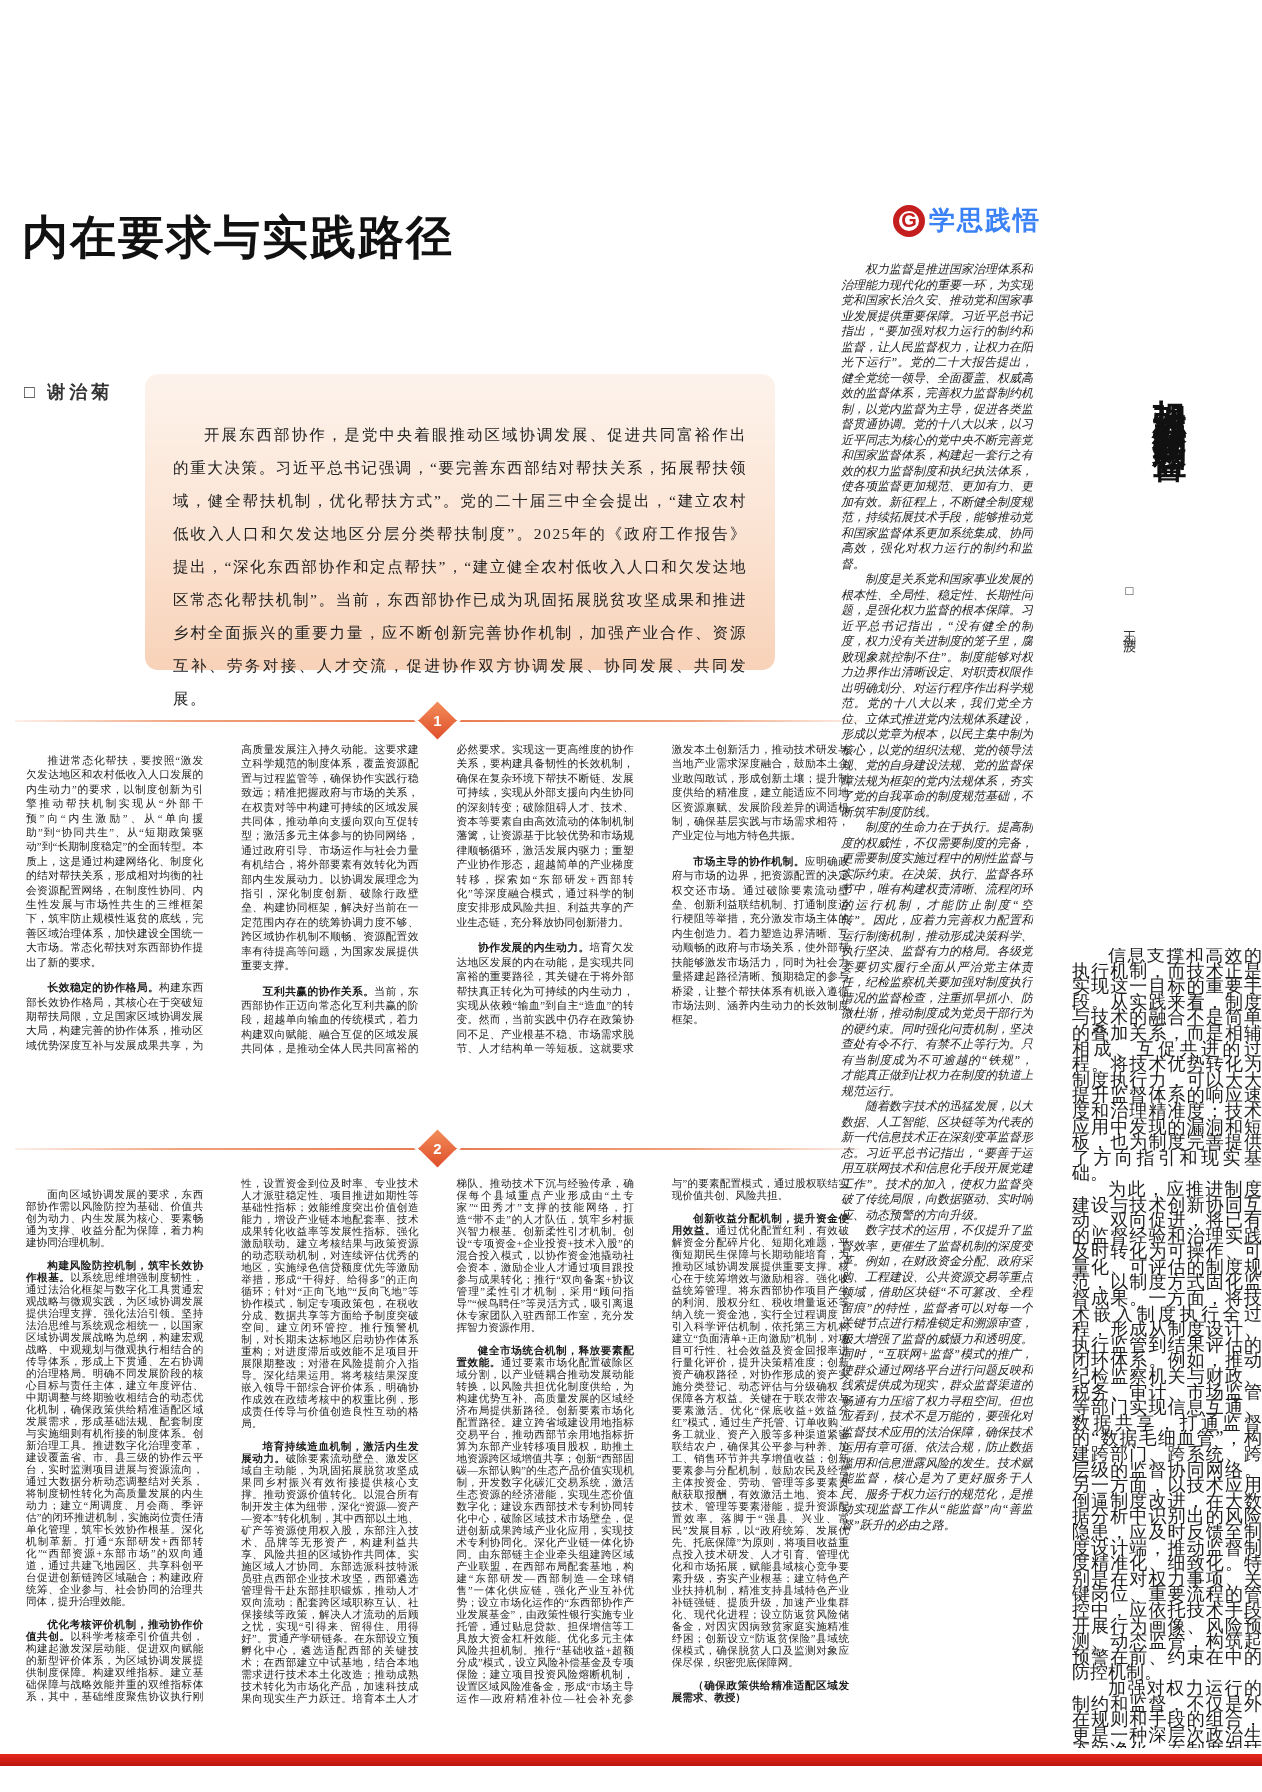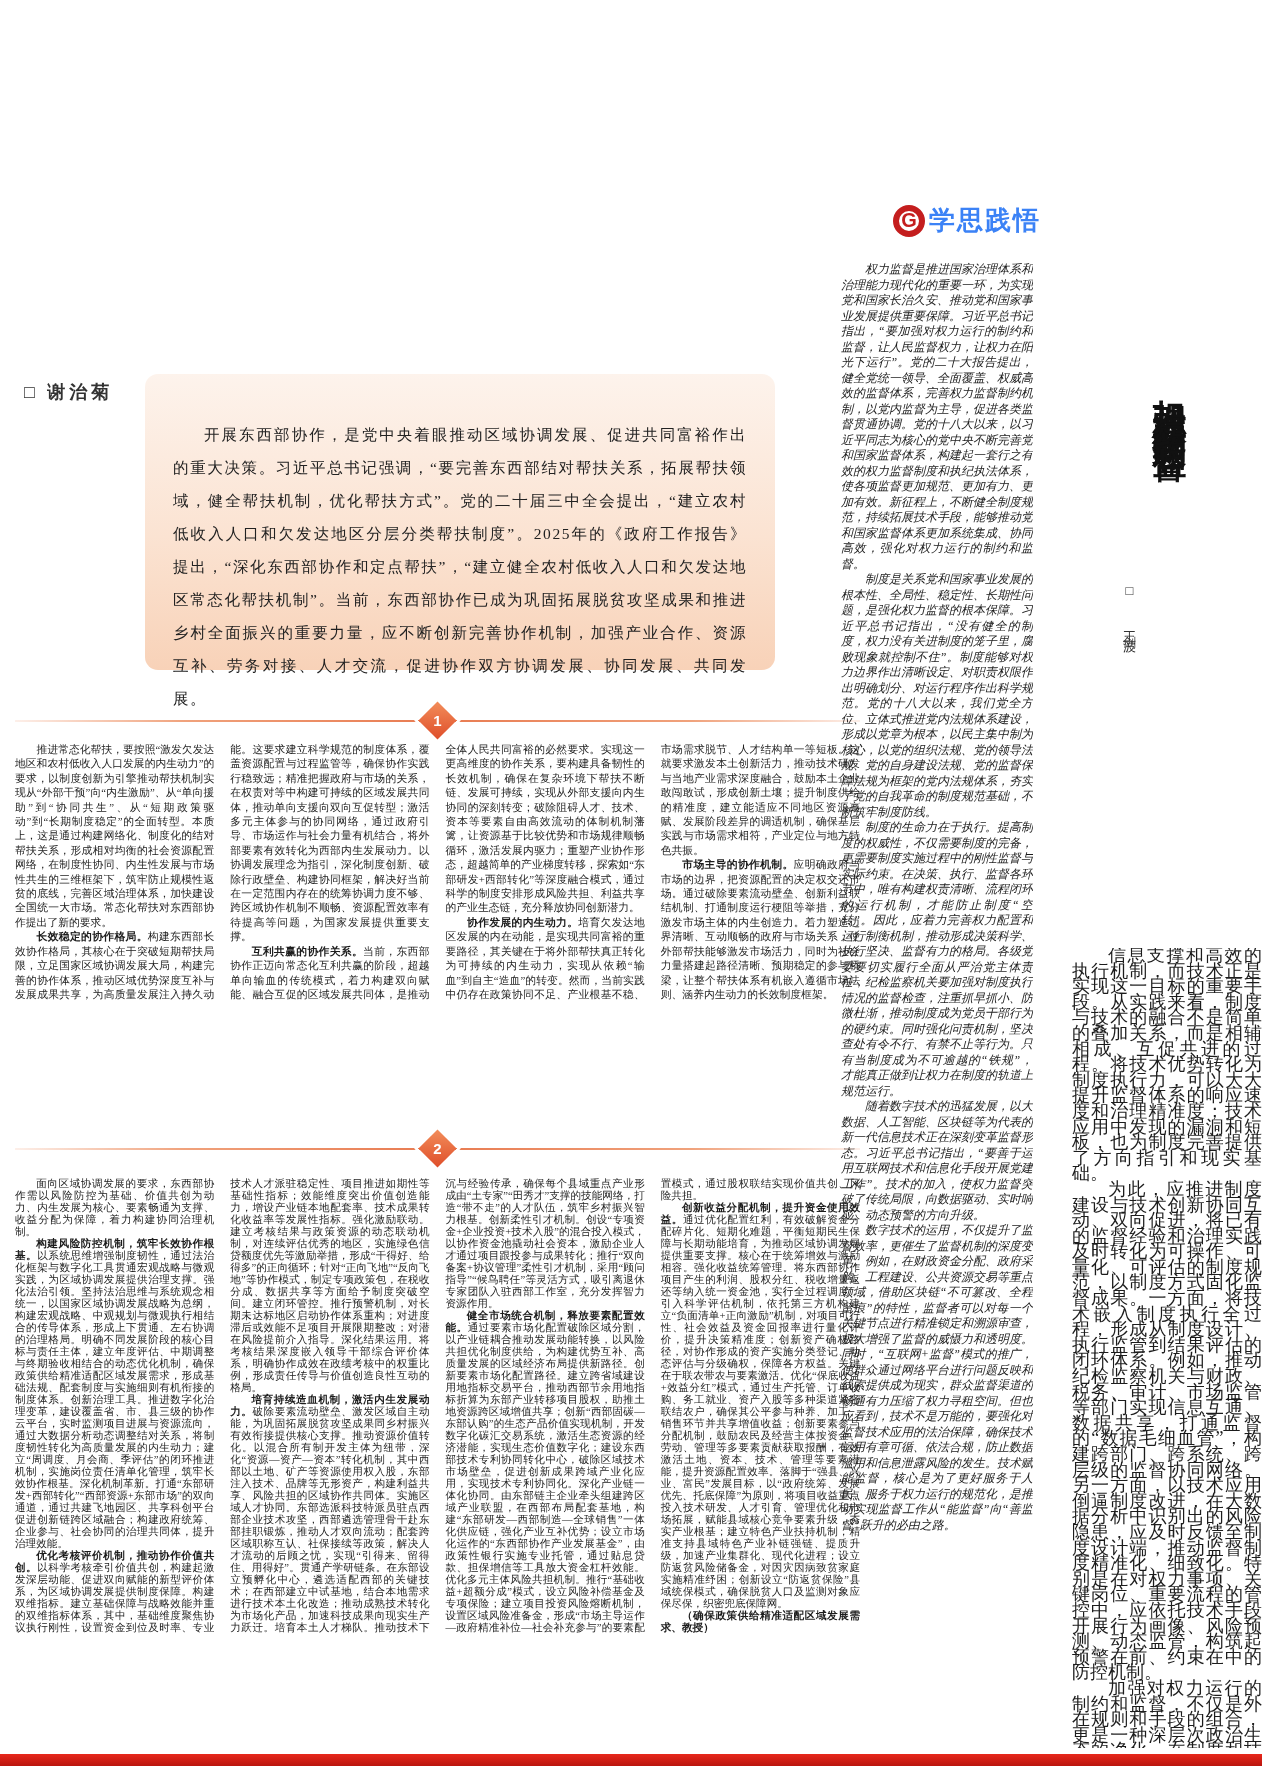--- a/index.html
+++ b/index.html
@@ -36,21 +36,21 @@
     text-indent:2em;color:#222;}
   .divider{position:absolute;left:15px;width:845px;height:34px;}
   .divider .rule{position:absolute;left:0;top:16px;width:100%;height:2px;
     background:linear-gradient(90deg,rgba(240,150,110,.15),#f0a27c 20%,#e87a50 50%,#f0a27c 80%,rgba(240,150,110,.15));}
   .diamond{position:absolute;left:50%;top:3px;width:27px;height:27px;margin-left:-14px;
     background:linear-gradient(135deg,#f28d5a,#df4e2a);transform:rotate(45deg);box-shadow:0 0 0 3px #fff;}
   .diamond span{position:absolute;left:0;top:0;width:27px;height:27px;transform:rotate(-45deg);
     display:flex;align-items:center;justify-content:center;color:#fff;font-weight:700;font-size:15px;
     font-family:"Liberation Sans","DejaVu Sans",sans-serif;}
   .cols{position:absolute;left:15px;width:845px;column-gap:16px;column-count:4;overflow:hidden;}
-  .cols p{margin:0;text-align:justify;text-indent:2em;}
+  .cols p{margin:11px;text-align:justify;text-indent:2em;}
   .sec1{top:742px;height:366px;font-size:10.8px;line-height:14.4px;}
   .sec2{top:1178px;height:572px;font-size:10.6px;line-height:12px;}
   .cols p b{font-weight:700;}
   .credit-main{font-weight:700;}
   
   .side-header{position:absolute;left:893px;top:203px;display:flex;align-items:center;}
   .g-logo{width:32px;height:32px;border-radius:50%;border:6px solid #c41e1e;box-sizing:border-box;
     color:#c41e1e;font-weight:900;font-size:20px;display:flex;align-items:center;justify-content:center;
     font-family:"Liberation Sans","DejaVu Sans",sans-serif;margin-right:4px;}
   .side-colname{color:#3b82f6;font-weight:900;font-size:26px;letter-spacing:2px;
@@ -70,20 +70,21 @@
   .footer-bar{position:absolute;left:0;top:1754px;width:1262px;height:12px;
     background:linear-gradient(180deg,#e8281c,#b9150e);}
 </style>
 </head>
 <body>
 
 <div class="page">
 
 
   <div class="headline">
+    <div>内在要求与实践路径</div>
   </div>
   <div class="byline-main">□ 谢治菊</div>
 
   <div class="intro">
     <p>开展东西部协作，是党中央着眼推动区域协调发展、促进共同富裕作出的重大决策。习近平总书记强调，“要完善东西部结对帮扶关系，拓展帮扶领域，健全帮扶机制，优化帮扶方式”。党的二十届三中全会提出，“建立农村低收入人口和欠发达地区分层分类帮扶制度”。2025年的《政府工作报告》提出，“深化东西部协作和定点帮扶”，“建立健全农村低收入人口和欠发达地区常态化帮扶机制”。当前，东西部协作已成为巩固拓展脱贫攻坚成果和推进乡村全面振兴的重要力量，应不断创新完善协作机制，加强产业合作、资源互补、劳务对接、人才交流，促进协作双方协调发展、协同发展、共同发展。</p>
   </div>
 
   <div class="divider" style="top:704px">
     <div class="rule"></div>
     <div class="diamond">

